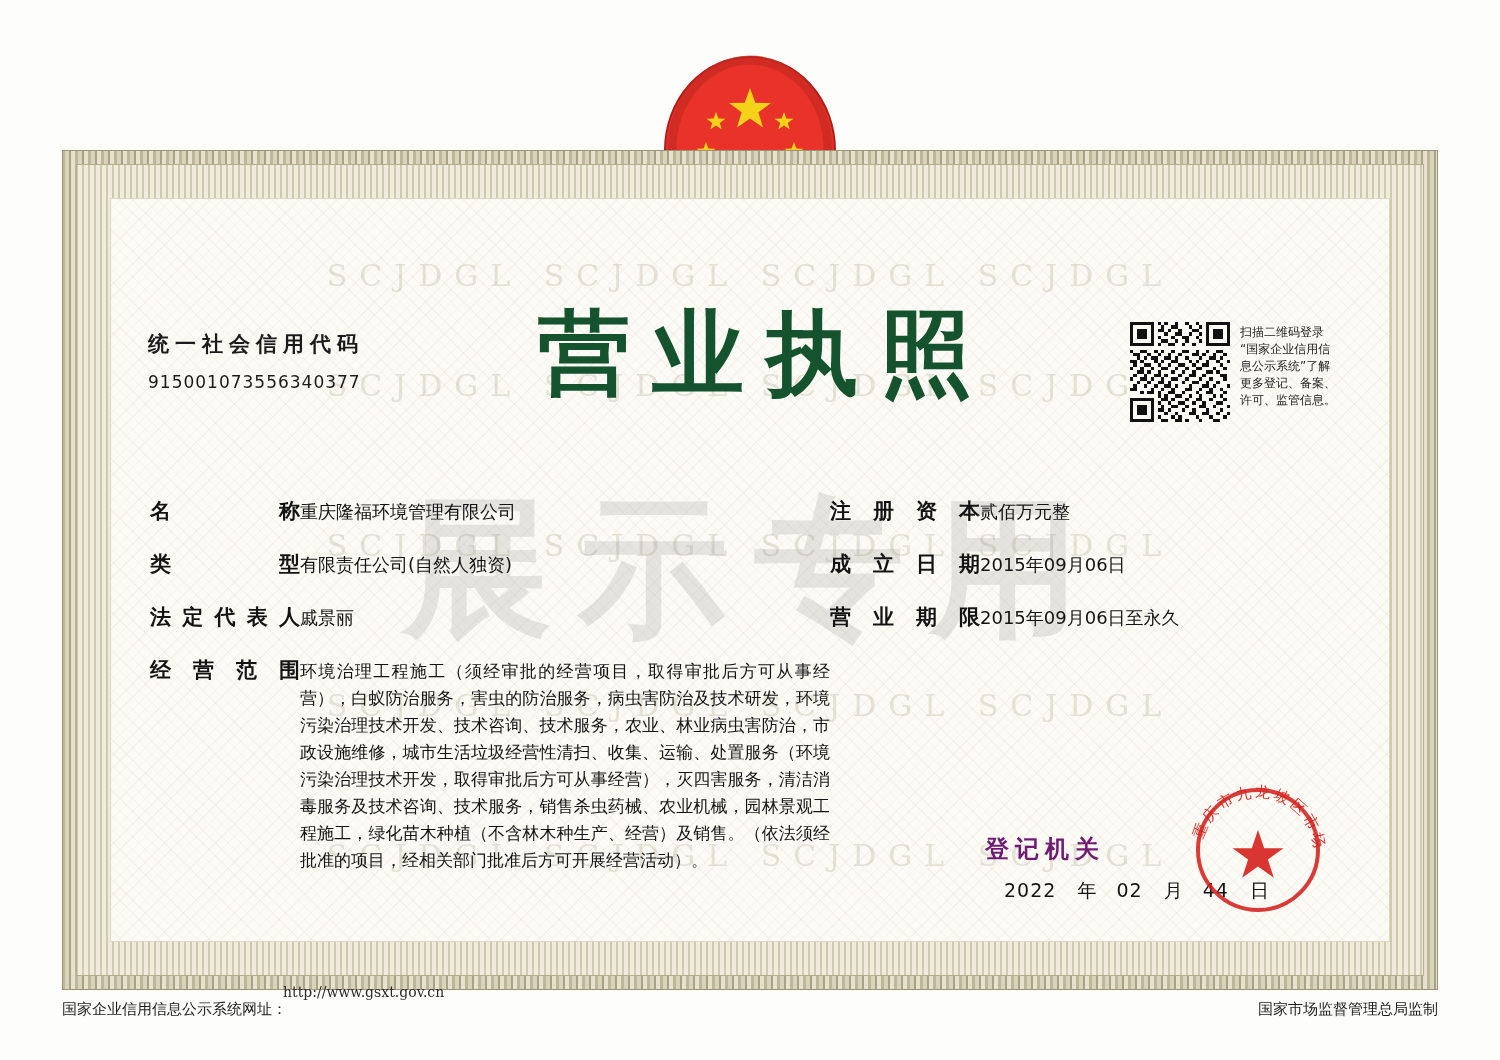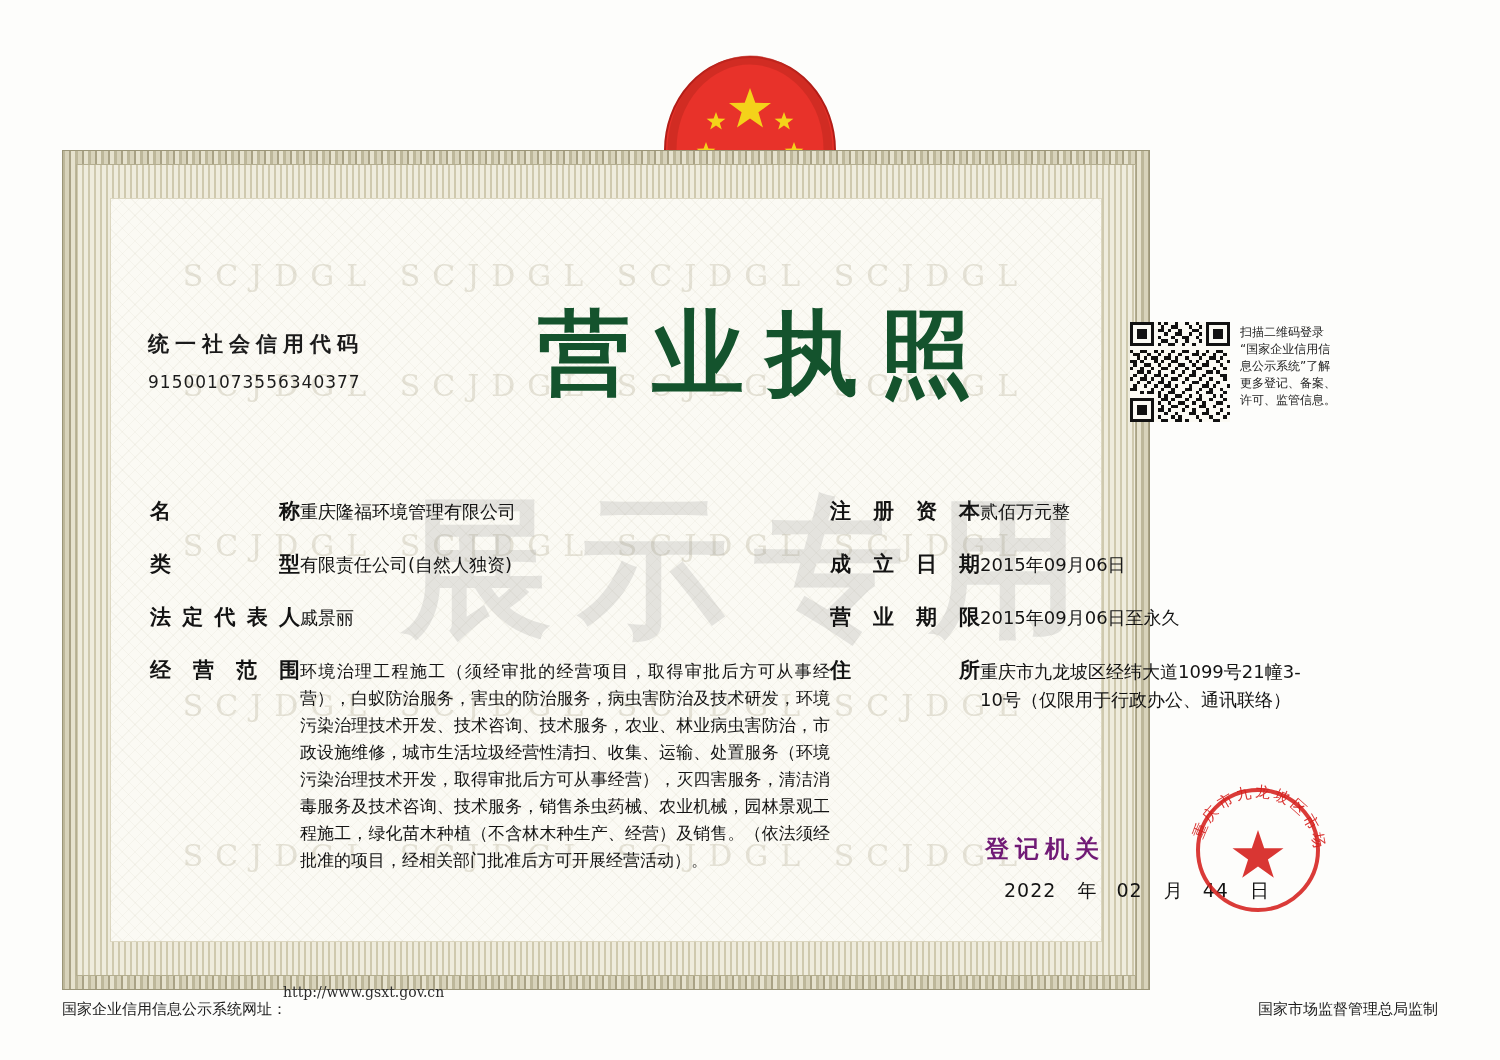--- a/index.html
+++ b/index.html
@@ -19,21 +19,21 @@
   .page {
     position: absolute;
     left: 0; top: 0;
     width: 1500px; height: 1060px;
     background: #fdfdfb;
   }
 
   .border-outer {
     position: absolute;
     left: 62px; top: 150px;
-    width: 1088px; height: 840px;
+    width: 1376px; height: 840px;
     background:
       repeating-linear-gradient(90deg,
         #bdb79a 0px, #bdb79a 3px,
         #d8d3bb 3px, #d8d3bb 7px,
         #a9a285 7px, #a9a285 9px,
         #e6e2ce 9px, #e6e2ce 13px);
     box-sizing: border-box;
     box-shadow: inset 0 0 0 1px #9b9578;
   }
   .border-inner-band {
@@ -553,24 +553,20 @@
       <div class="field-value">贰佰万元整</div>
     </div>
     <div class="field">
       <div class="field-label lbl-w4">成立日期</div>
       <div class="field-value">2015年09月06日</div>
     </div>
     <div class="field">
       <div class="field-label lbl-w4">营业期限</div>
       <div class="field-value">2015年09月06日至永久</div>
     </div>
-    <div class="field addr">
-      <div class="field-label lbl-w4">住所</div>
-      <div class="field-value">重庆市九龙坡区经纬大道1099号21幢3-10号（仅限用于行政办公、通讯联络）</div>
-    </div>
   </div>
 
   <div class="reg-auth">登记机关</div>
   <div class="reg-date">
     <span class="num">2022</span>
     <span class="sep">年</span>
     <span class="num">02</span>
     <span class="sep">月</span>
     <span class="num">44</span>
     <span class="sep">日</span>

